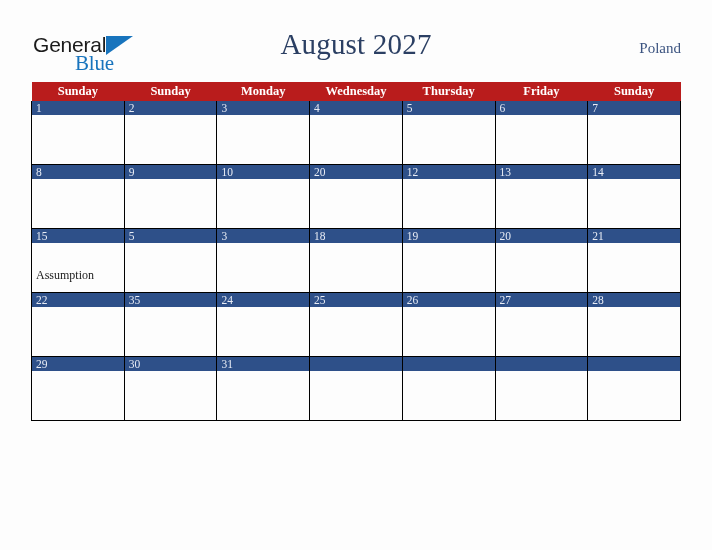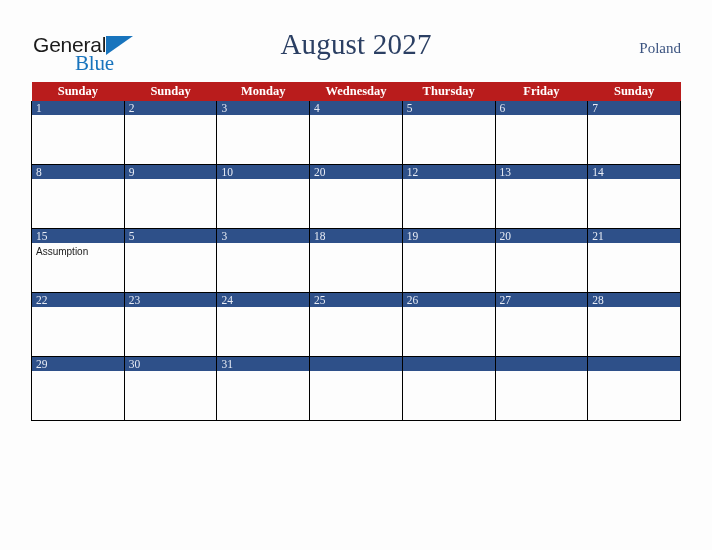--- a/index.html
+++ b/index.html
@@ -134,25 +134,26 @@
     font-size: 11.5px;
     color: #e8ecf5;
   }
   .daybar.empty {
     color: transparent;
   }
   .daybody {
     padding: 3px 3px 0 4px;
   }
   .event {
-    font-family: Liberation Sans, sans-serif;
-    font-size: 10px;
+    font-family: Liberation Serif, serif;
+    font-size: 12px;
     color: #1a1a1a;
     line-height: 11px;
     display: block;
+    margin-top: 24px;
   }
 </style>
 </head>
 <body>
 
 <div class="page-header">
 
   <div class="logo">
     <div class="logo-row1">
       <span class="logo-general">General</span>
@@ -316,21 +317,21 @@
       </tr>
       <tr class="week">
         <td>
           <div class="daycell">
             <div class="daybar">22</div>
             <div class="daybody"></div>
           </div>
         </td>
         <td>
           <div class="daycell">
-            <div class="daybar">23</div>
+            <div class="daybar">35</div>
             <div class="daybody"></div>
           </div>
         </td>
         <td>
           <div class="daycell">
             <div class="daybar">24</div>
             <div class="daybody"></div>
           </div>
         </td>
         <td>

